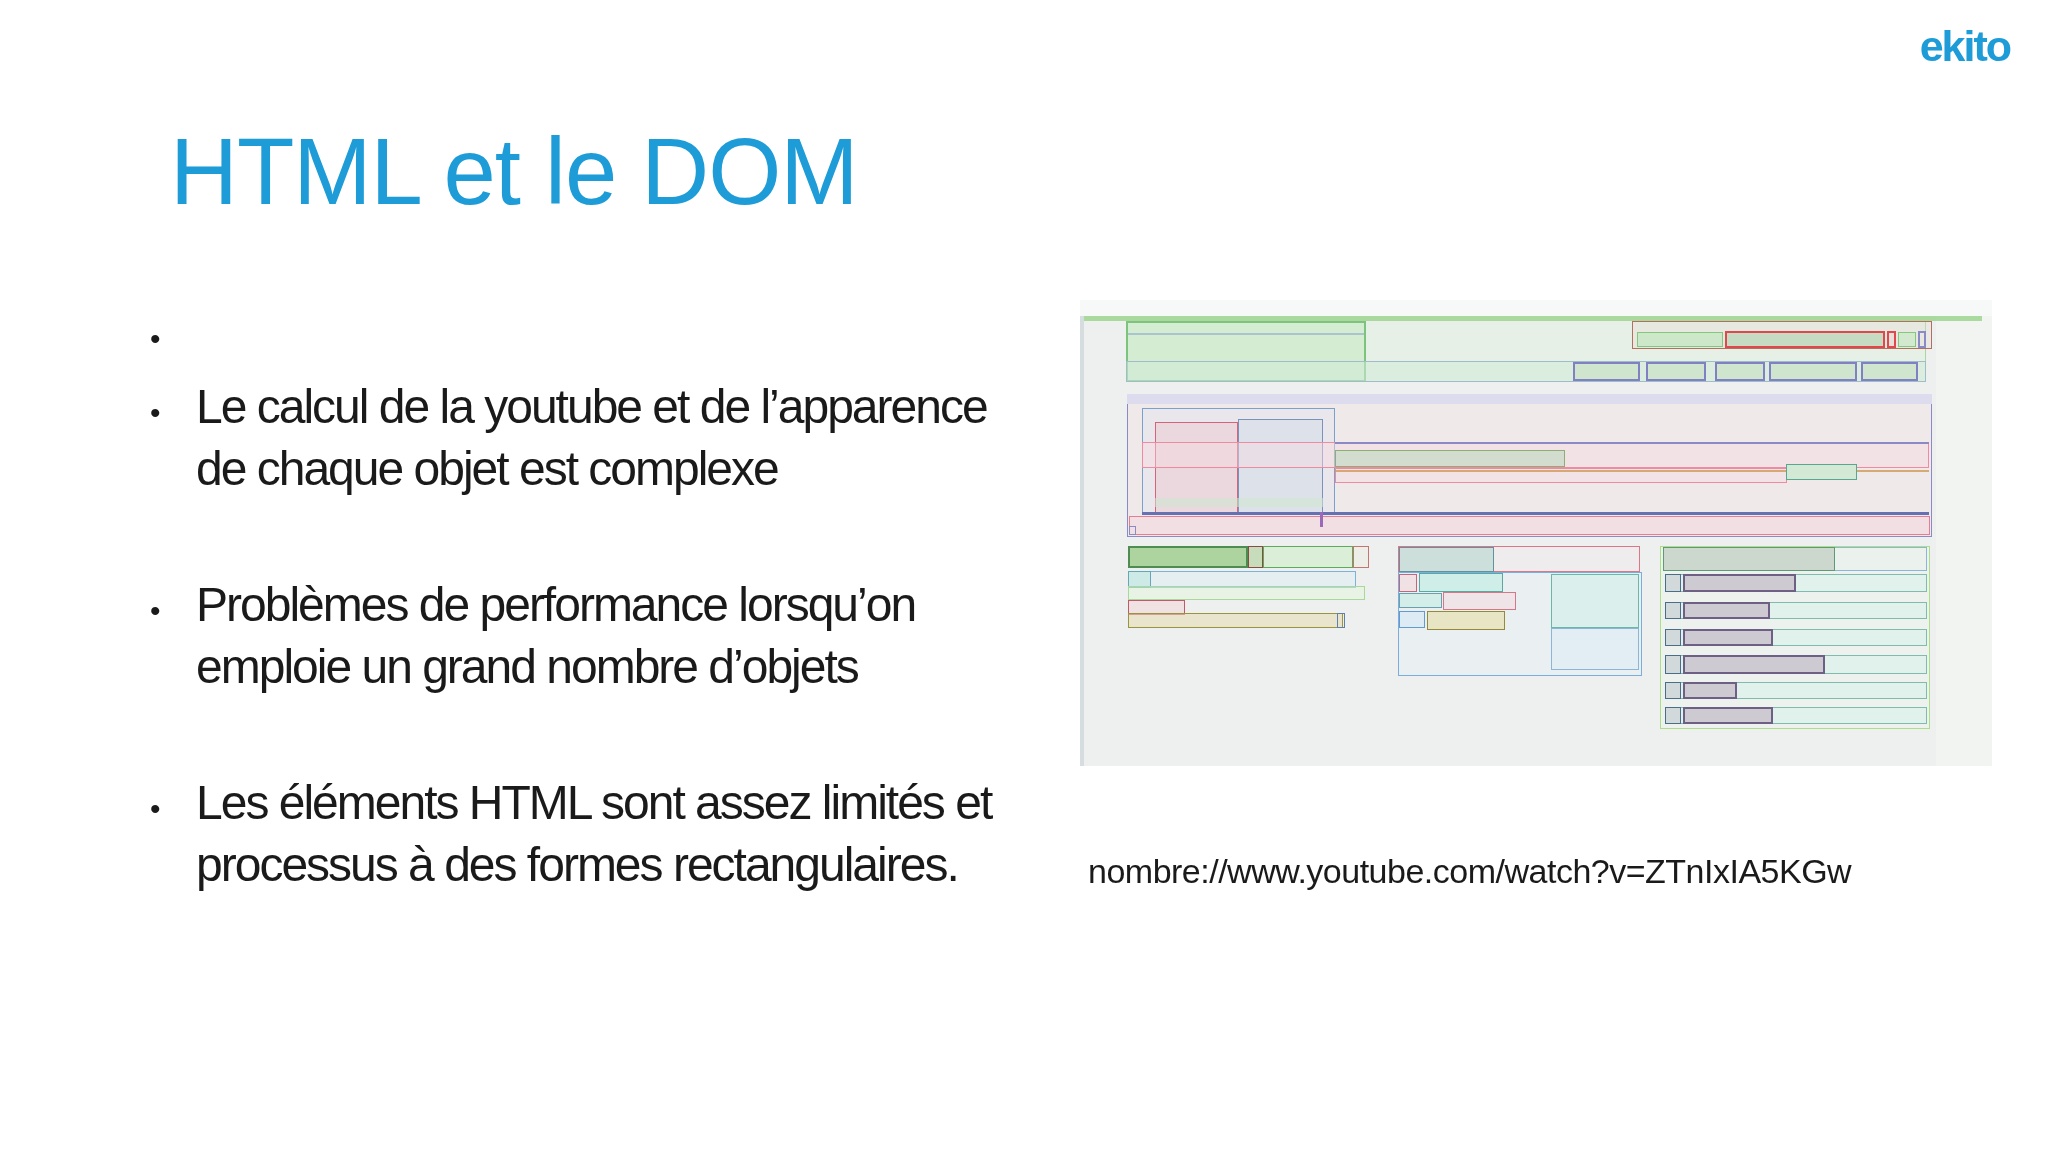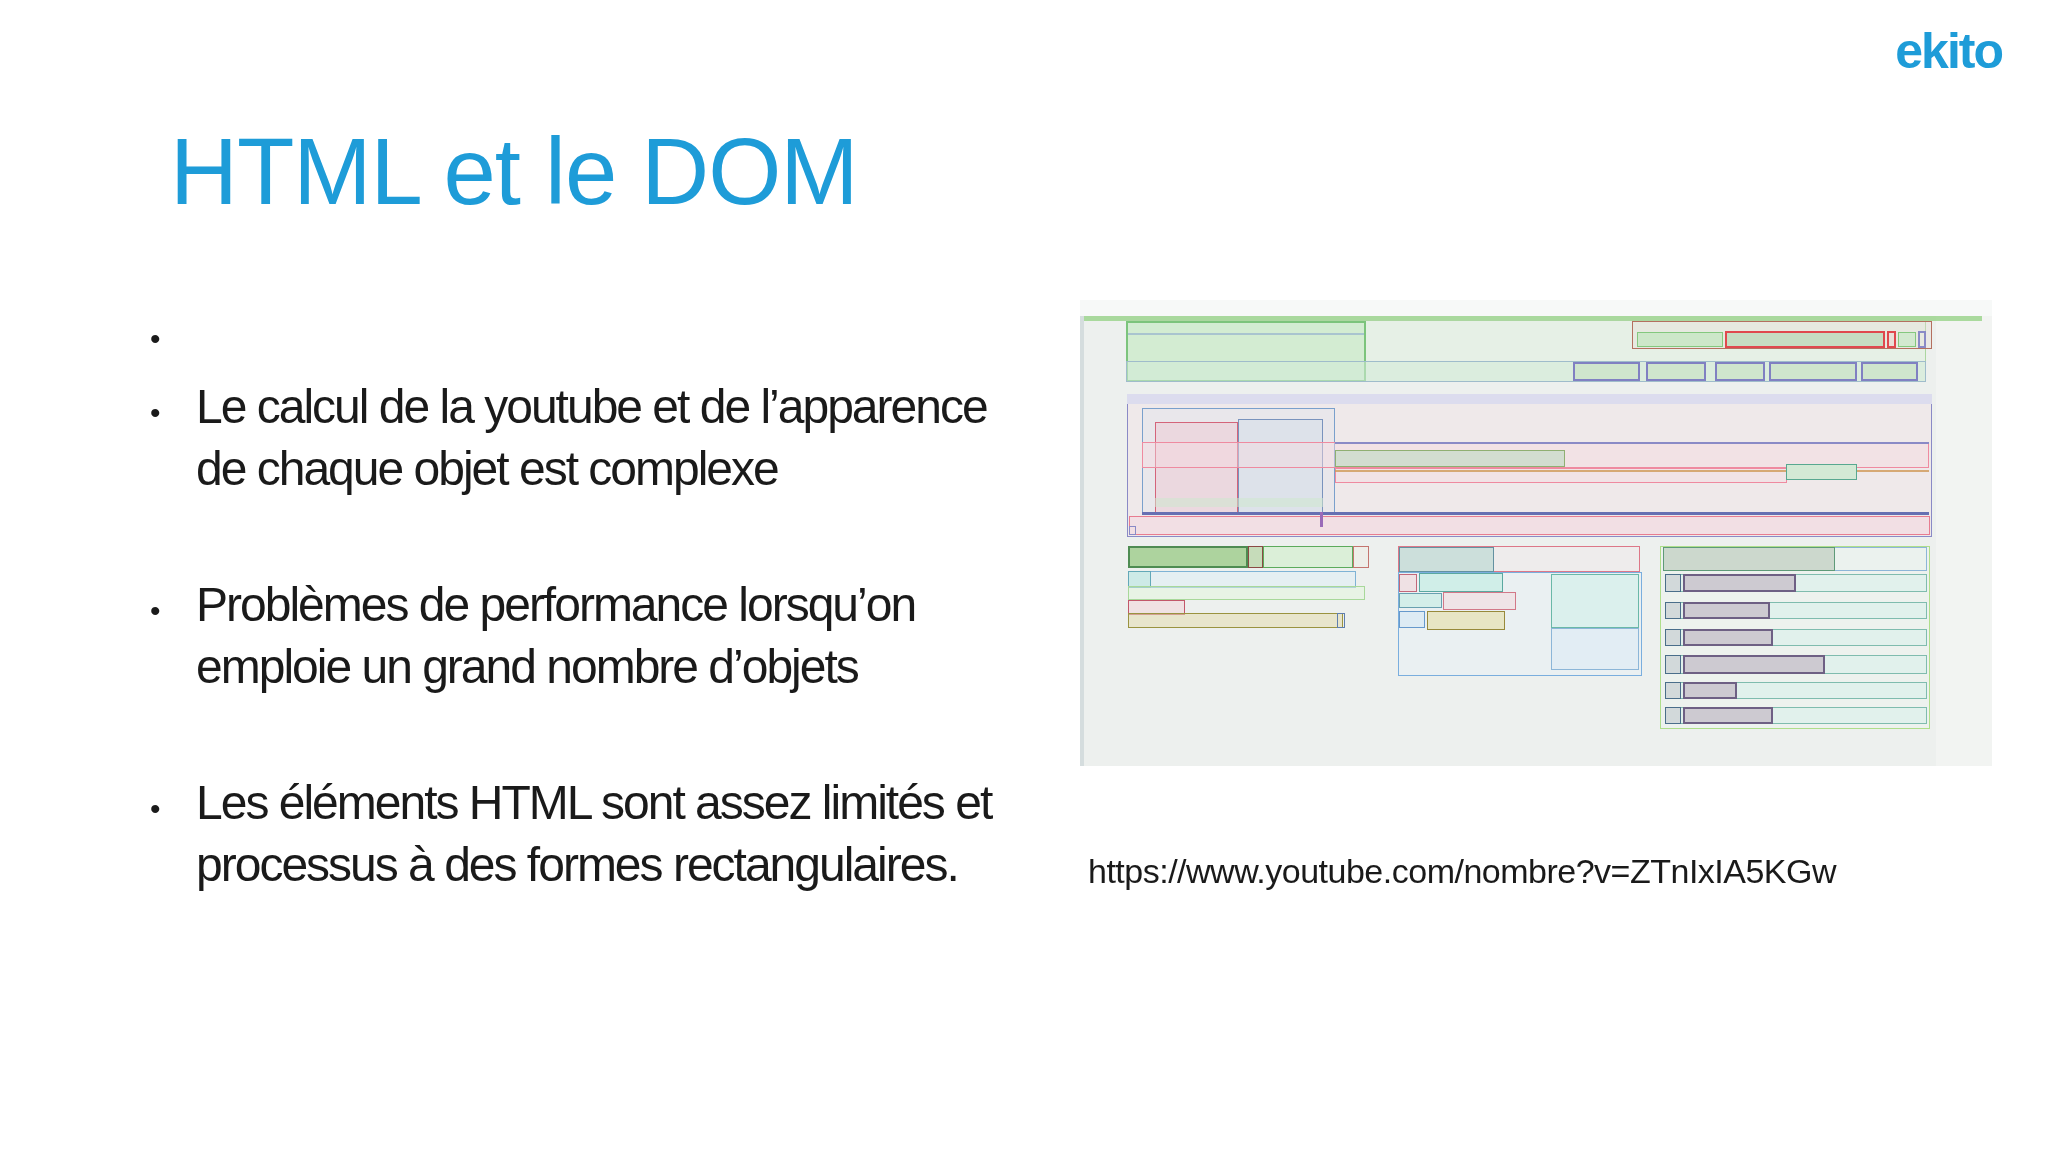--- a/index.html
+++ b/index.html
@@ -6,22 +6,22 @@
   .slide{
     position:relative;
     width:2048px;height:1152px;
     background:#ffffff;
     overflow:hidden;
     font-family:"Liberation Sans", sans-serif;
     color:var(--text,#1a1a1a);
   }
   .logo{
     position:absolute;
-    top:22px;right:46px;
-    font-size:50px;
+    top:22px;right:38px;
+    font-size:43px;
     font-weight:bold;
     letter-spacing:-2px;
     color:var(--accent,#1e9cd8);
   }
   .title{
     position:absolute;
     left:158px;top:106px;
     font-size:94px;
     letter-spacing:-1px;
     color:var(--accent,#1e9cd8);
@@ -163,16 +163,16 @@
       <div class="fig-rect" style="left: 603px; top: 355px; width: 142px; height: 19px; background: rgb(205, 202, 209); border: 2px solid rgb(110, 96, 132);"></div>
       <div class="fig-rect" style="left: 585px; top: 382px; width: 262px; height: 17px; background: rgba(215, 241, 235, 0.55); border: 1px solid rgb(127, 188, 174);"></div>
       <div class="fig-rect" style="left: 585px; top: 382px; width: 16px; height: 17px; background: rgb(210, 217, 218); border: 1.5px solid rgb(74, 110, 138);"></div>
       <div class="fig-rect" style="left: 603px; top: 382px; width: 54px; height: 17px; background: rgb(205, 202, 209); border: 2px solid rgb(110, 96, 132);"></div>
       <div class="fig-rect" style="left: 585px; top: 407px; width: 262px; height: 17px; background: rgba(215, 241, 235, 0.55); border: 1px solid rgb(127, 188, 174);"></div>
       <div class="fig-rect" style="left: 585px; top: 407px; width: 16px; height: 17px; background: rgb(210, 217, 218); border: 1.5px solid rgb(74, 110, 138);"></div>
       <div class="fig-rect" style="left: 603px; top: 407px; width: 90px; height: 17px; background: rgb(205, 202, 209); border: 2px solid rgb(110, 96, 132);"></div>
     </div>
 
   <div class="caption">
-    <span class="url">https://www.youtube.com/nombre?v=ZTnIxIA5KGw</span>
+    <span class="url">nombre://www.youtube.com/watch?v=ZTnIxIA5KGw</span>
   </div>
 
 </div>
 
 </body></html>

